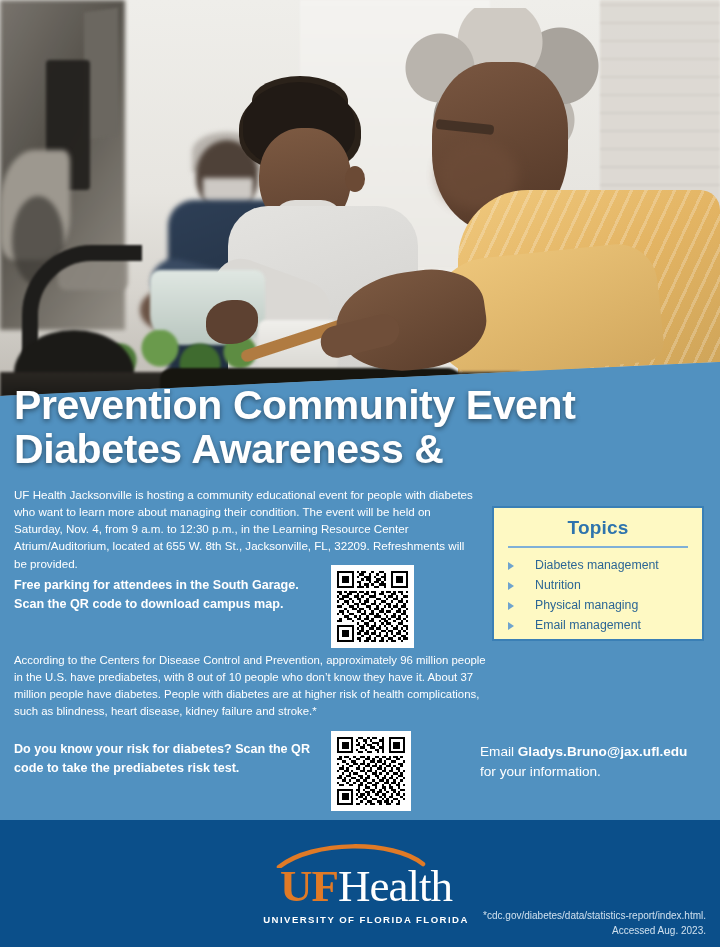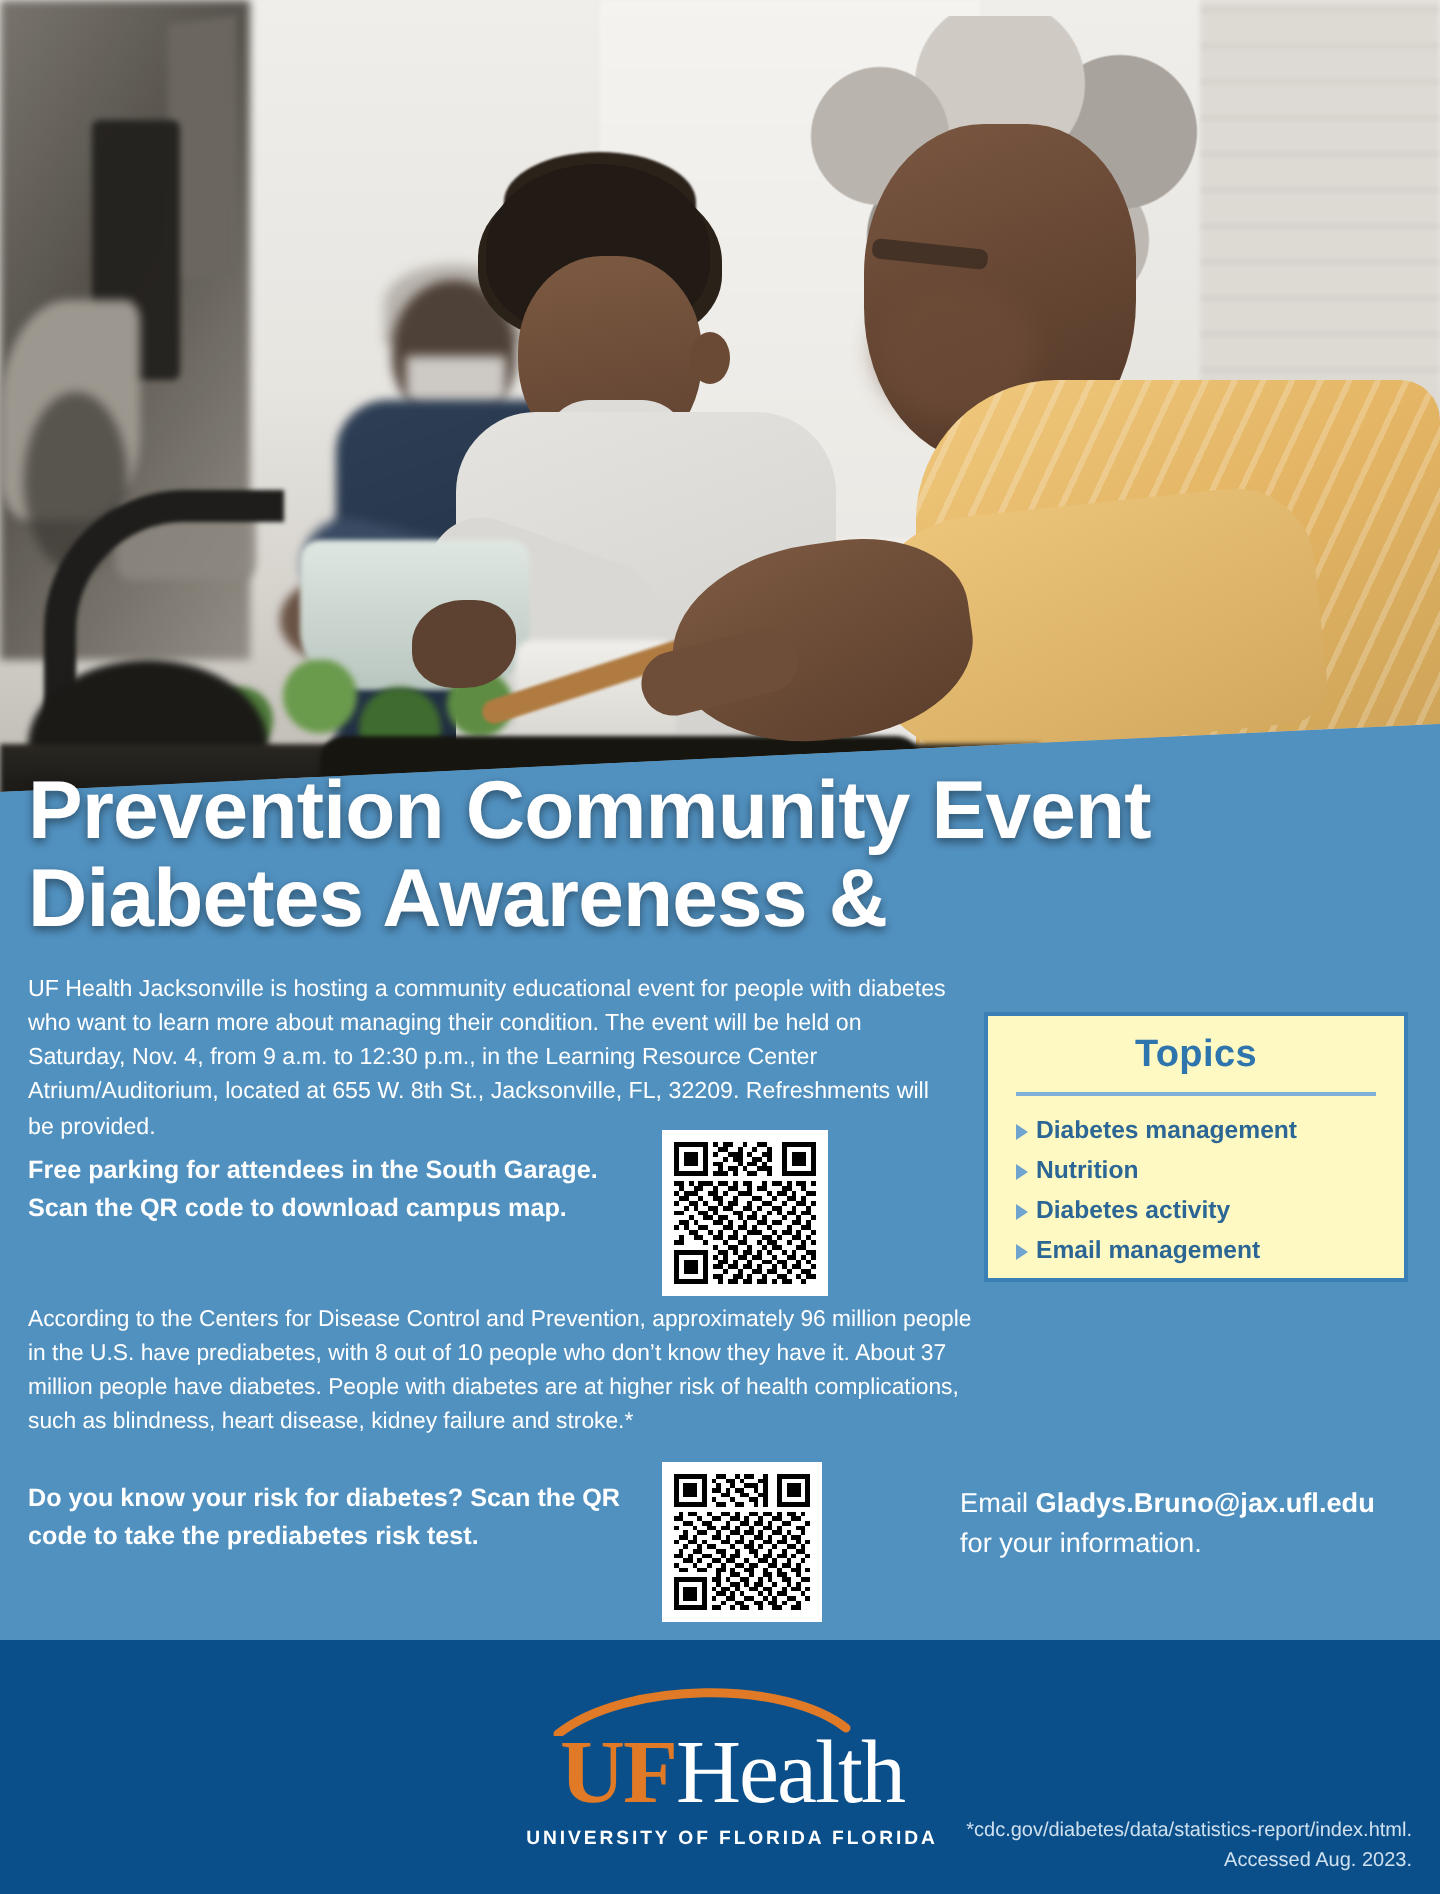--- a/index.html
+++ b/index.html
@@ -187,21 +187,21 @@
   .topics-title{
     text-align:center; color:#2e74ad; font-size:19px; font-weight:bold;
     margin-top:9px; letter-spacing:.2px;
   }
   .topics-rule{
     height:2px; background:#7fb0d7; margin:7px 14px 8px 14px;
   }
   .topics-list{ list-style:none; margin:0 0 0 14px; }
   .topics-list li{
     color:#2c6695; font-size:12.3px; line-height:1.62;
-    display:flex; align-items:center; gap:4px;font-weight:bold;
+    display:flex; align-items:center; gap:21px;
   }
   .tri{
     width:0; height:0; border-left:6px solid #6fa4ce;
     border-top:4px solid transparent; border-bottom:4px solid transparent;
     flex:0 0 auto;
   }
 
   .stats{
     position:absolute; left:14px; top:652px; width:480px;
     color:#ffffff; font-size:11.4px; line-height:1.48;
@@ -545,21 +545,21 @@
       <li>
         <span class="tri"></span>
         <span>Diabetes management</span>
       </li>
       <li>
         <span class="tri"></span>
         <span>Nutrition</span>
       </li>
       <li>
         <span class="tri"></span>
-        <span>Diabetes activity</span>
+        <span>Physical managing</span>
       </li>
       <li>
         <span class="tri"></span>
         <span>Email management</span>
       </li>
     </ul>
   </div>
 
   <p class="stats">According to the Centers for Disease Control and Prevention, approximately 96 million people in the U.S. have prediabetes, with 8 out of 10 people who don’t know they have it. About 37 million people have diabetes. People with diabetes are at higher risk of health complications, such as blindness, heart disease, kidney failure and stroke.*</p>
 

